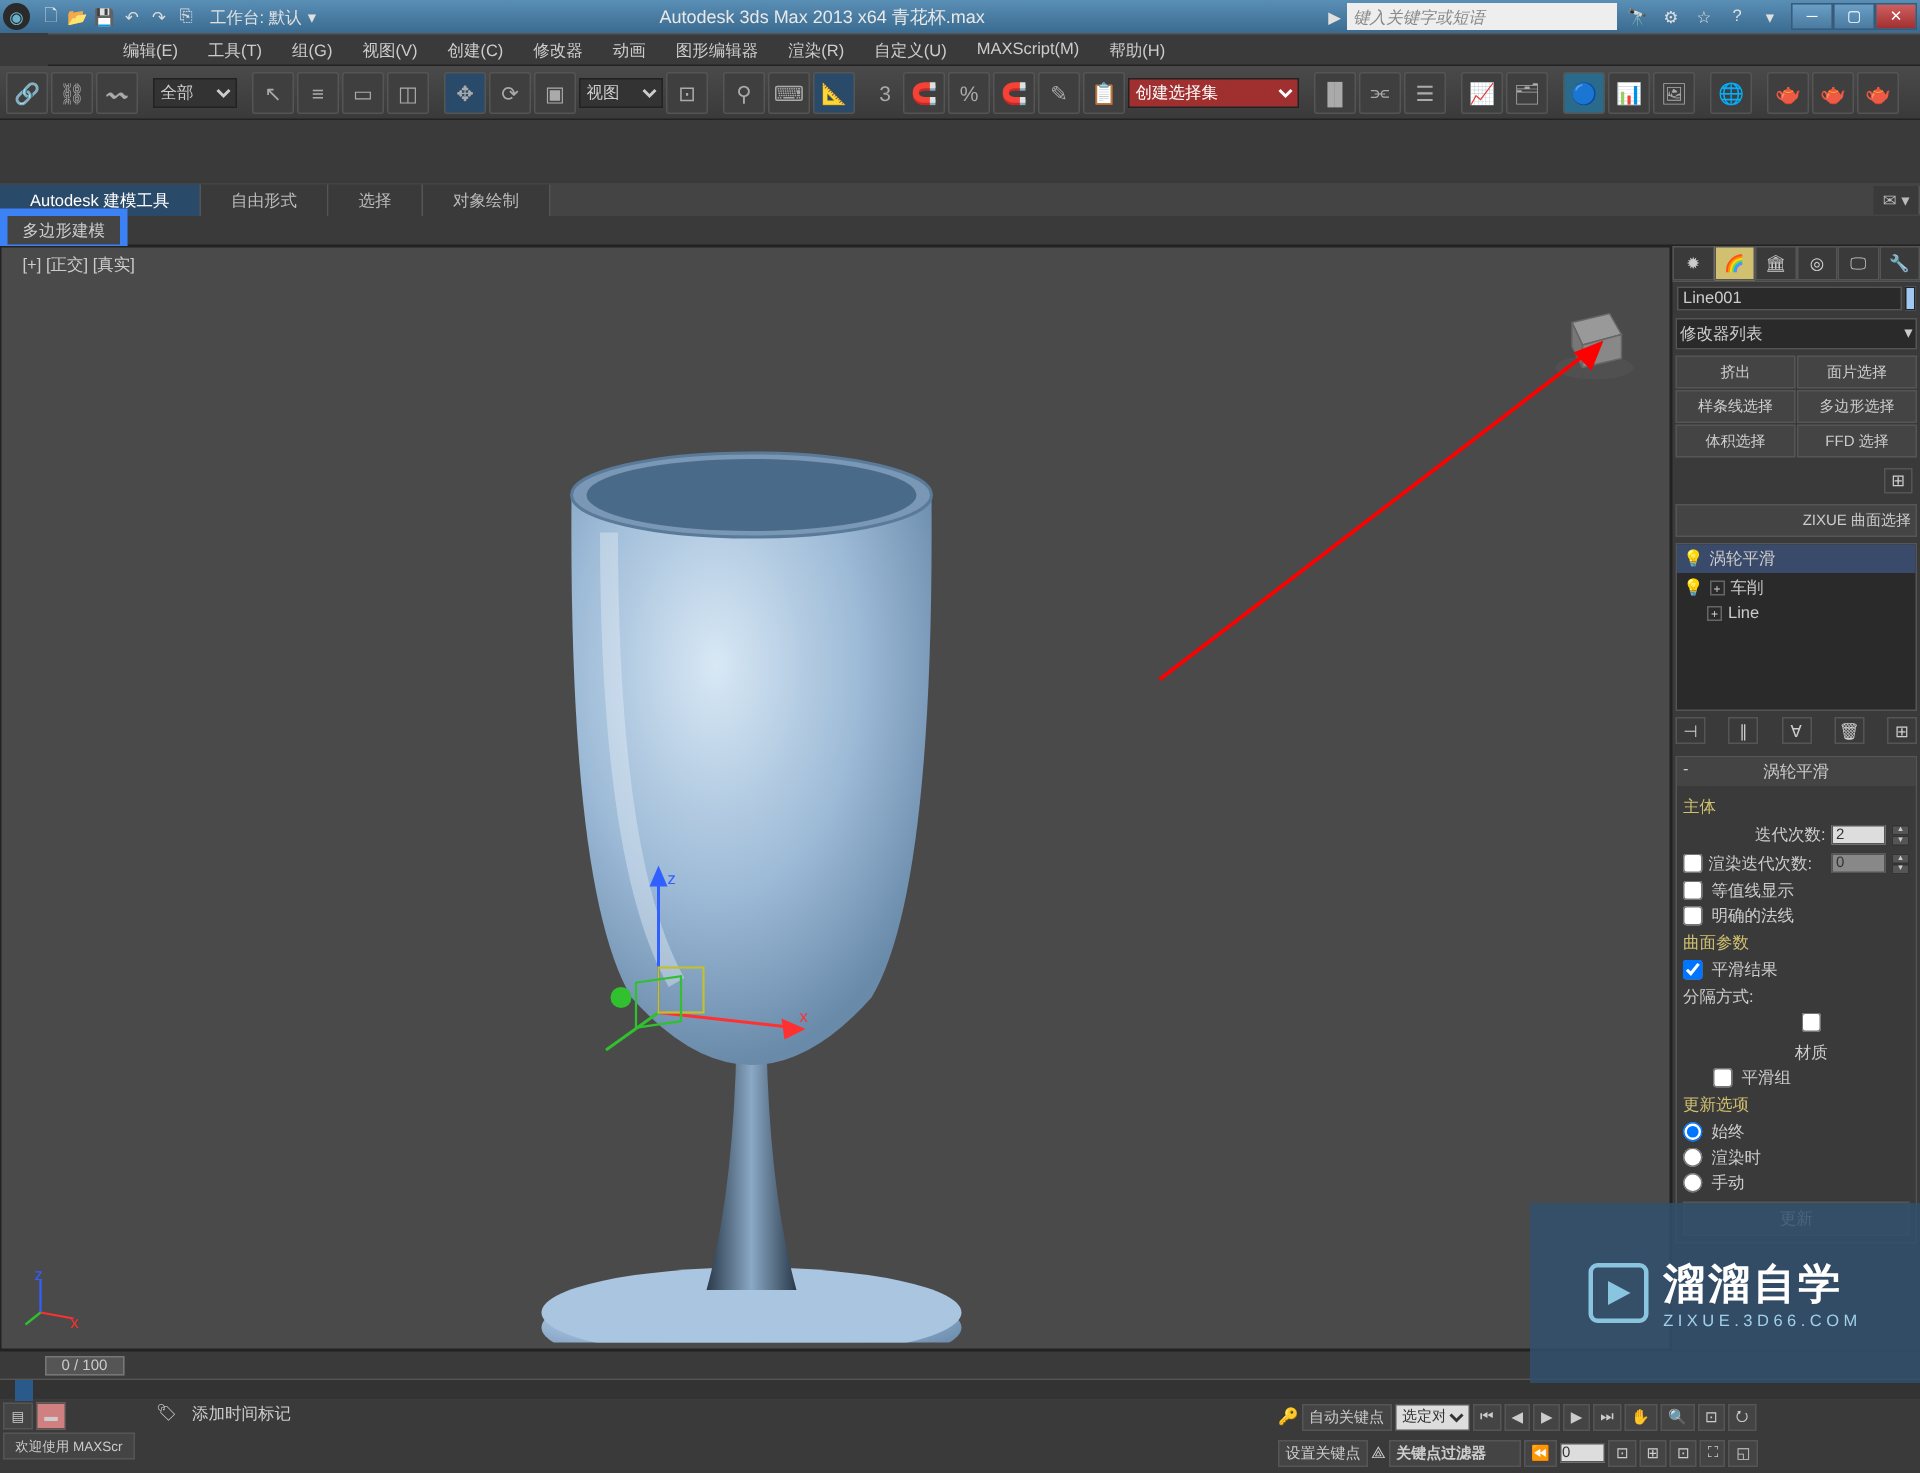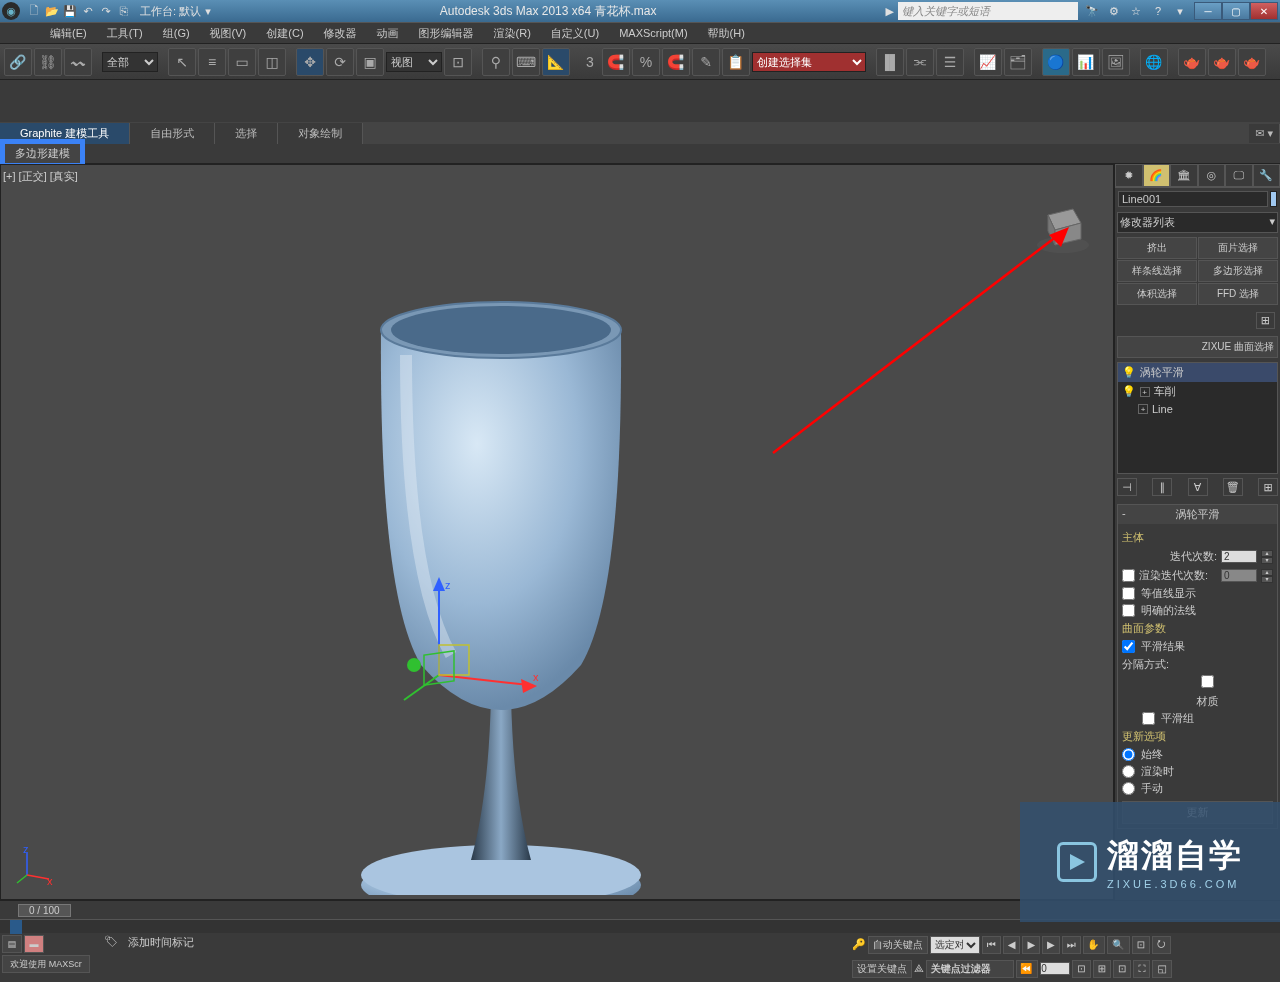--- a/index.html
+++ b/index.html
@@ -13,40 +13,40 @@
 .titlebar .ws { display: flex; align-items: center; gap: 4px;}
 .titlebar .title-center { flex: 1; text-align: center; font-size: 12px; color: #e8e8e8; }
 .titlebar .search-box { width: 180px; height: 18px; background: #eee; color:#888; padding: 0 4px; font-style: italic; display:flex;align-items:center;}
 .titlebar .right-icons { display: flex; gap: 6px; margin: 0 6px; }
 .titlebar .right-icons span { width:16px; height:16px; display:inline-flex; align-items:center; justify-content:center;}
 .titlebar .win-btns { display: flex; }
 .titlebar .win-btns div { width: 28px; height: 18px; background: linear-gradient(#6a9fc5,#4a7aa0); border:1px solid #3a5a7a; display:flex;align-items:center;justify-content:center;color:#fff;font-size:10px;}
 .titlebar .win-btns .close{background:linear-gradient(#d06060,#a03030);}
 
 
-.menubar { height: 22px; background: #3a3a3a; border-top:1px solid #555; border-bottom: 1px solid #222; display: flex; align-items: center; padding-left: 40px; gap: 0; }
+.menubar { height: 22px; background: #3a3a3a; border-top:1px solid #555; border-bottom: 1px solid #222; display: flex; align-items: center; padding-left: 40px; gap: 0; margin-left: 32px; }
 .menubar span { padding: 3px 10px; color: #ccc; }
 
 
 .toolbar { height: 36px; background: linear-gradient(#4a4a4a,#3a3a3a); border-bottom: 1px solid #222; display: flex; align-items: center; padding: 0 4px; gap: 2px; }
 .toolbar .tbtn { width: 28px; height: 28px; border:1px solid #555; background:#3f3f3f; border-radius:2px; display:flex;align-items:center;justify-content:center;color:#aaa;font-size:14px;}
 .toolbar .sep { width: 6px; }
 .toolbar select { background:#333; color:#ccc; border:1px solid #222; height:20px; }
 
 
 .ribbon { height: 22px; background: #444; display: flex; align-items: center; }
 .ribbon .tab { padding: 3px 20px; color: #bbb; background:#3a3a3a; border-right:1px solid #555;}
 .ribbon .tab.active { background: #2a4a6a; color:#fff;}
 .ribbon2 { height:20px; background:#3a3a3a; display:flex; align-items:center; border-bottom:1px solid #222;}
 .ribbon2 .rt { padding:2px 10px; background:#444; color:#ccc; border:5px solid #3b82f6;}
 
 
 .main { display: flex; height: 736px; }
 .viewport { flex: 1; background: #4a4a4a; position: relative; border:1px solid #222;}
-.viewport .vp-label { position:absolute; top:4px; left:2px; color:#ccc; font-size:11px;}
+.viewport .vp-label { position:absolute; top:4px; left:14px; color:#ccc; font-size:11px;}
 .viewport .viewcube { position:absolute; top:30px; right:20px; width:60px; height:60px;}
 .viewport .axis-small { position:absolute; bottom:12px; left:14px; }
 
 
 .cmd-panel { width: 166px; background: #3a3a3a; border-left:1px solid #222; display:flex; flex-direction:column; }
 .cmd-tabs { height: 24px; display:flex; background:#333; border-bottom:1px solid #555;}
 .cmd-tabs .ct { flex:1; border:1px solid #555; display:flex;align-items:center;justify-content:center; background:#3a3a3a;}
 .cmd-tabs .ct.active{ background:#d0c070; }
 .name-row { padding:3px; display:flex; gap:2px;}
 .name-row input { flex:1; background:#2a2a2a; border:1px solid #555; color:#ccc; padding:1px 3px;}
@@ -71,41 +71,41 @@
 .spinner{ width:36px; background:#ddd; color:#333; border:1px solid #555; padding:0 2px; font-size:10px;}
 .spinbtns{width:12px;height:14px;display:flex;flex-direction:column;}
 .spinbtns span{height:7px;background:#555;border:1px solid #333;font-size:6px;line-height:5px;text-align:center;}
 .chk{display:flex;align-items:center;gap:6px;padding:1px 0;}
 .chk input{margin:0;}
 .section-label{color:#d0c070;padding:2px 0;}
 .update-btn{width:100%;background:#444;border:1px solid #555;color:#ccc;padding:3px;margin-top:4px;}
 
 
 .timeline-area { height: 32px; background: #3a3a3a; border-top:1px solid #222; position:relative;}
-.time-slider { height:18px; display:flex; align-items:center; padding:0 4px;}
+.time-slider { height:18px; display:flex; align-items:center; padding:0 16px;}
 .time-slider .handle{background:#555;border:1px solid #777;padding:0 10px;font-size:10px;}
 .time-ruler{height:14px;background:#333;border-top:1px solid #555;position:relative;}
 
 
 .status { height: 48px; background: #3a3a3a; display:flex; border-top:1px solid #555;}
 .status .left-icons{width:100px;padding:2px;display:flex;flex-wrap:wrap;gap:2px;align-content:flex-start;}
 .status .left-icons span{width:20px;height:18px;border:1px solid #555;background:#444;display:flex;align-items:center;justify-content:center;font-size:9px;}
 .status .msgs{flex:1;padding:2px 4px;display:flex;flex-direction:column;gap:2px;}
 .status .msgs .line1{display:flex;gap:8px;align-items:center;}
 .status .coord{display:flex;gap:2px;align-items:center;}
 .status .coord input{width:60px;background:#ddd;color:#333;border:1px solid #555;font-size:10px;padding:0 2px;}
 .status .right-controls{width:430px;display:flex;flex-wrap:wrap;gap:2px;padding:2px;align-items:center;}
 .status .right-controls .btn{height:18px;padding:0 4px;border:1px solid #555;background:#444;color:#ccc;font-size:10px;display:flex;align-items:center;}
 .status .right-controls select{background:#ddd;color:#333;border:1px solid #555;font-size:10px;height:18px;}
 
 
 .watermark { position:absolute; right:0; bottom:60px; width:260px; height:120px; background:rgba(50,80,110,0.85); display:flex; align-items:center; justify-content:center; gap:10px;}
 .watermark .play{width:40px;height:40px;border:3px solid #8ac5e0;border-radius:6px;display:flex;align-items:center;justify-content:center;}
 .watermark .txt{color:#fff;}
-.watermark .txt .big{font-size:32px;font-weight:bold;letter-spacing:2px;}
+.watermark .txt .big{font-size:28px;font-weight:bold;letter-spacing:2px;}
 .watermark .txt .sm{font-size:11px;letter-spacing:3px;color:#a0d0e8;}
 
 .red-arrow{position:absolute; pointer-events:none;}
 </style>
 </head>
 <body>
 
 <div class="titlebar">
   <div class="app-icon">◉</div>
   <div class="qat">
@@ -196,21 +196,21 @@
   <div class="tbtn" style="position:relative;">🌐</div>
   <div class="sep"></div>
   <div class="tbtn">🫖</div>
   <div class="tbtn">🫖</div>
   <div class="tbtn">🫖</div>
 </div>
 
 <div class="red-box" style="left:1055px;top:47px;width:36px;height:42px;"></div>
 
 <div class="ribbon">
-  <div class="tab active">Graphite 建模工具</div>
+  <div class="tab active">Autodesk 建模工具</div>
   <div class="tab">自由形式</div>
   <div class="tab">选择</div>
   <div class="tab">对象绘制</div>
   <div style="flex:1"></div>
   <div class="tab" style="padding:3px 6px;">✉ ▾</div>
 </div>
 <div class="ribbon2">
   <div class="rt">多边形建模</div>
 </div>
 

